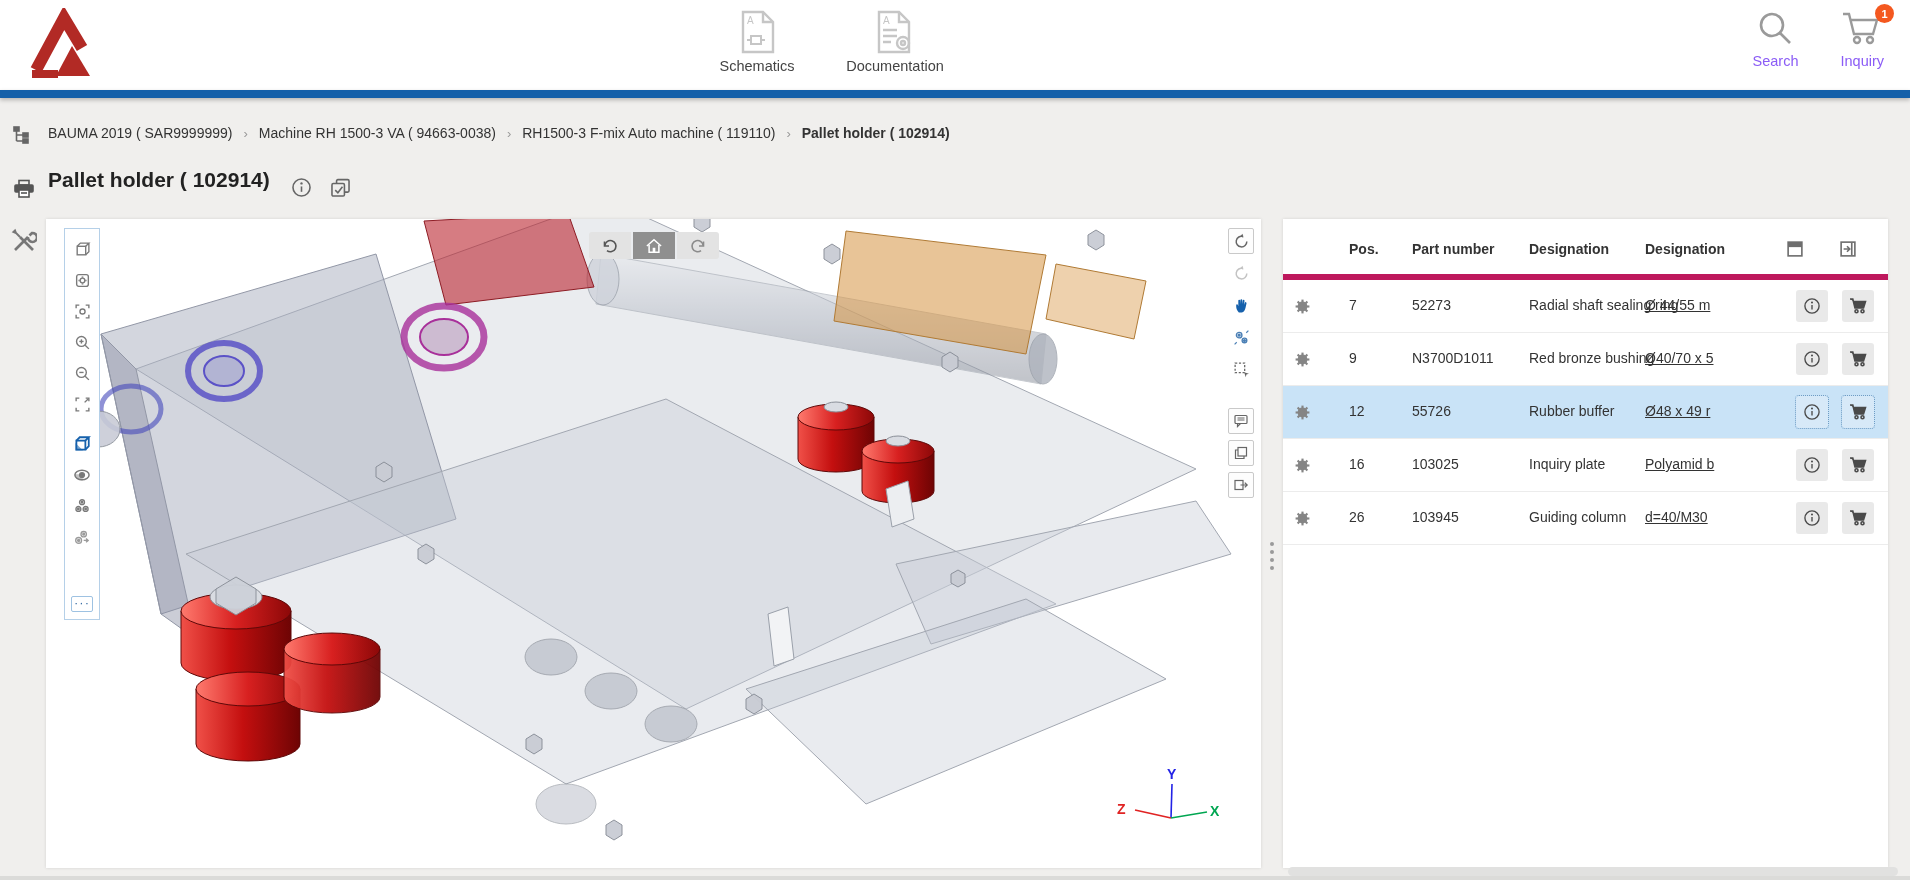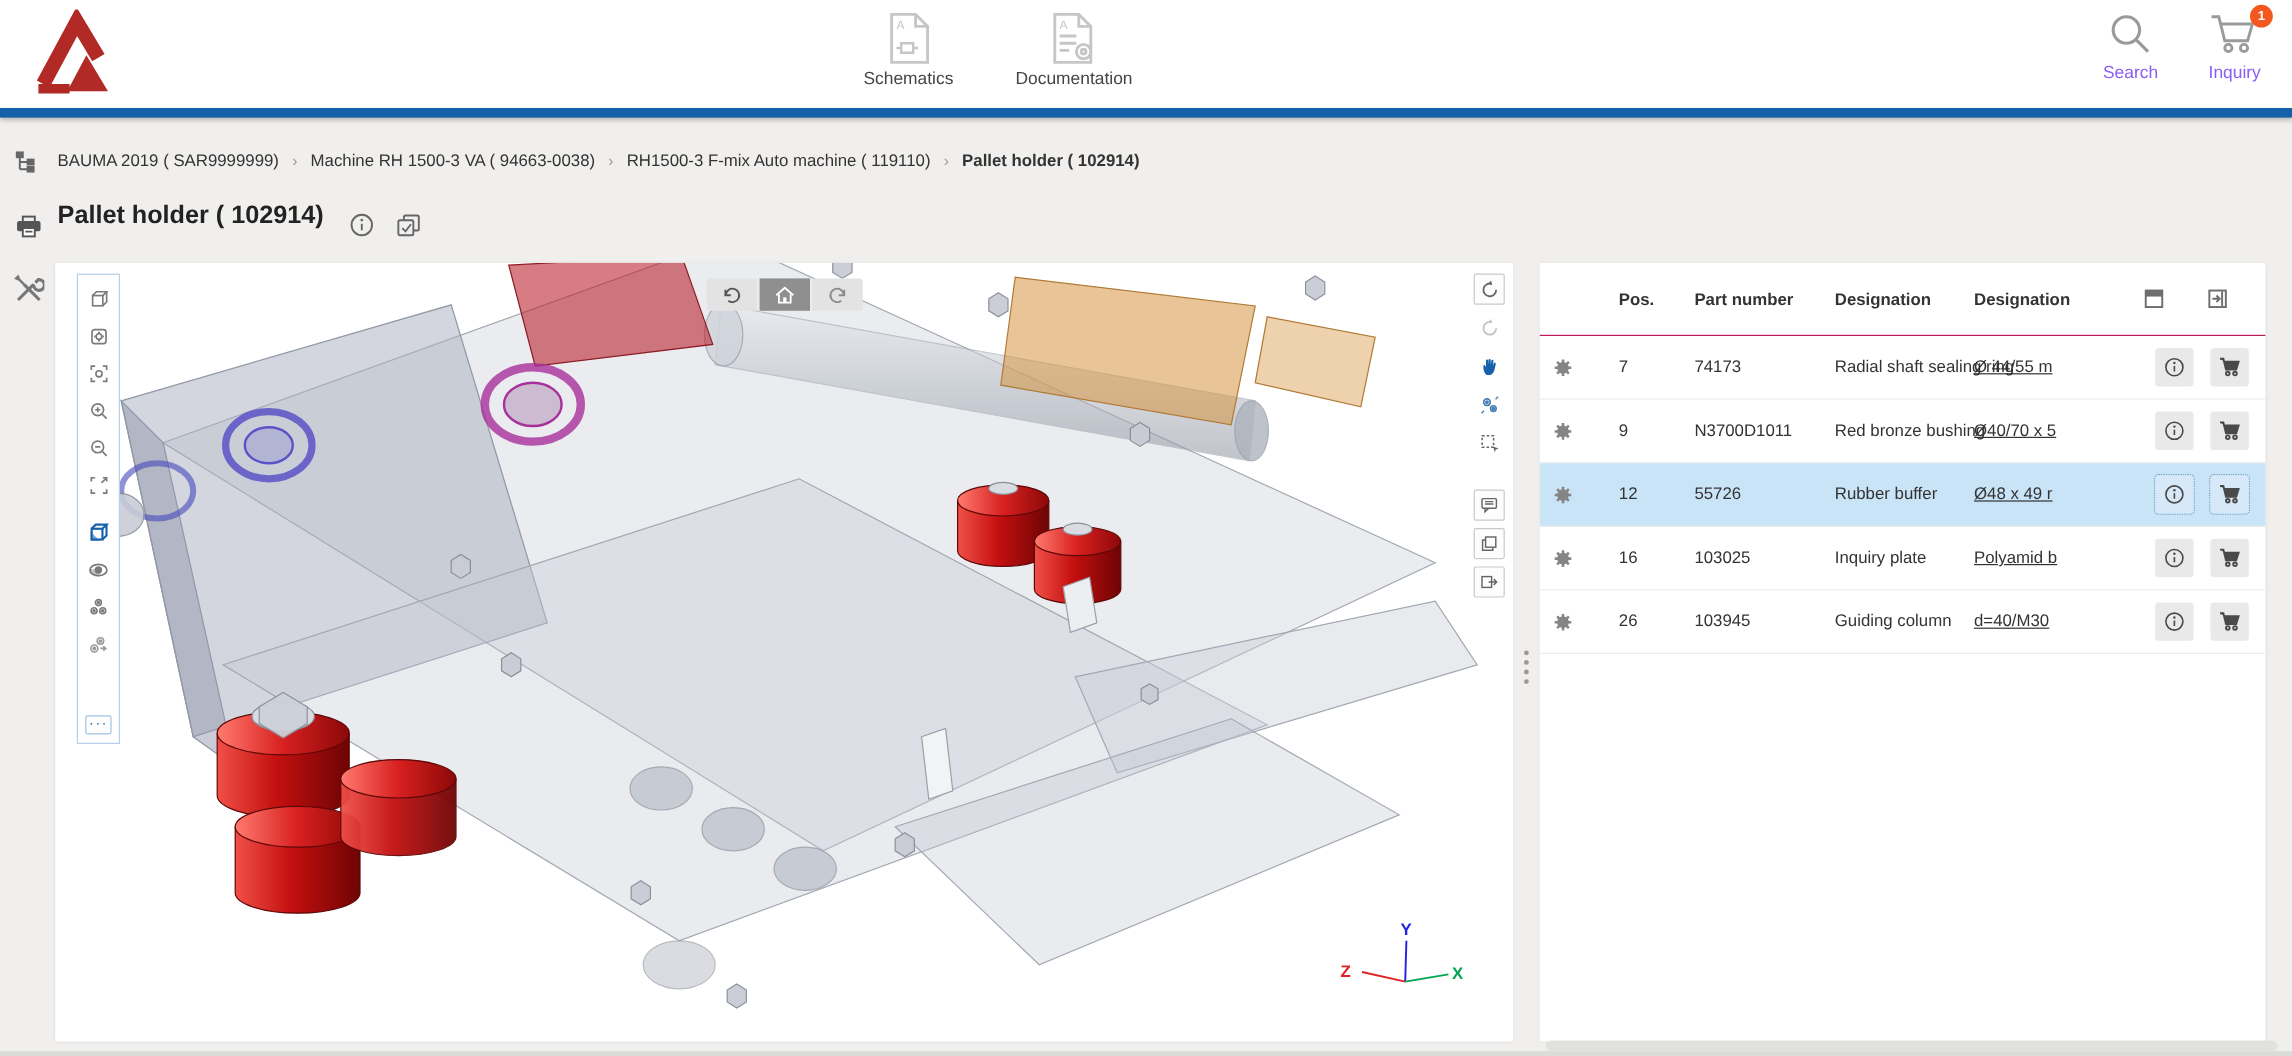--- a/index.html
+++ b/index.html
@@ -59,21 +59,21 @@
   .vrt-btn.gap{margin-top:20px;}
   .axis-triad{position:absolute;right:42px;bottom:30px;z-index:2;}
   .axis-triad text{font-size:14px;font-weight:bold;font-family:"Liberation Sans",sans-serif;}
 
   
   .divider{position:absolute;left:1266px;top:538px;display:flex;flex-direction:column;gap:4px;cursor:col-resize;padding:4px;}
   .divider i{width:4px;height:4px;border-radius:50%;background:#9a9a9a;display:block;}
 
   
   .parts-panel{position:absolute;left:1283px;top:219px;width:605px;height:649px;background:#fff;box-shadow:0 0 3px rgba(0,0,0,.12);overflow:hidden;}
-  .tbl-header{position:relative;height:61px;border-bottom:1px solid #be185d;padding-left:32px;}
+  .tbl-header{position:relative;height:61px;border-bottom:6px solid #be185d;padding-left:32px;}
   .th{position:absolute;top:22px;font-size:14px;font-weight:bold;color:#333;}
   .th.pos{left:66px;} .th.part{left:129px;} .th.des1{left:246px;} .th.des2{left:362px;}
   .hdr-ic{position:absolute;top:18px;width:24px;height:24px;color:#6e6e6e;cursor:pointer;display:flex;align-items:center;justify-content:center;}
   .hdr-ic.one{left:500px;} .hdr-ic.two{left:553px;}
   .tbl-row{position:relative;height:53px;border-bottom:1px solid #ececec;cursor:pointer;}
   .tbl-row.selected{background:var(--selected-row);}
   .cell{position:absolute;top:17px;font-size:14px;color:#333;white-space:nowrap;}
   .cell.pos{left:66px;} .cell.part{left:129px;} .cell.des1{left:246px;}
   .cell.des2{left:362px;width:76px;overflow:hidden;text-decoration:underline;}
   .row-gear{position:absolute;left:11px;top:18px;color:#858585;cursor:pointer;}
@@ -486,21 +486,21 @@
           <g stroke="currentColor" stroke-width="2">
             <line x1="8" y1="1.5" x2="8" y2="14.5"></line>
             <line x1="1.5" y1="8" x2="14.5" y2="8"></line>
             <line x1="3.4" y1="3.4" x2="12.6" y2="12.6"></line>
             <line x1="12.6" y1="3.4" x2="3.4" y2="12.6"></line>
           </g>
           <path fill="currentColor" fill-rule="evenodd" d="M8 3.4 a4.6 4.6 0 1 0 0 9.2 a4.6 4.6 0 1 0 0 -9.2 M8 6.3 a1.7 1.7 0 1 1 0 3.4 a1.7 1.7 0 1 1 0 -3.4"></path>
         </svg>
       </span>
     <span class="cell pos">7</span>
-    <span class="cell part">74173</span>
+    <span class="cell part">52273</span>
     <span class="cell des1">Radial shaft sealing ring</span>
     <span class="cell des2">Ø 44/55 m</span>
     <span class="icon-btn info">
         <svg width="18" height="18" viewBox="0 0 16 16" stroke="currentColor" fill="none" stroke-width="1.2">
           <circle cx="8" cy="8" r="6.3"></circle>
           <line x1="8" y1="7.2" x2="8" y2="11.2"></line>
           <circle cx="8" cy="4.9" r="0.9" fill="currentColor" stroke="none"></circle>
         </svg>
       </span>
     <span class="icon-btn cart">

